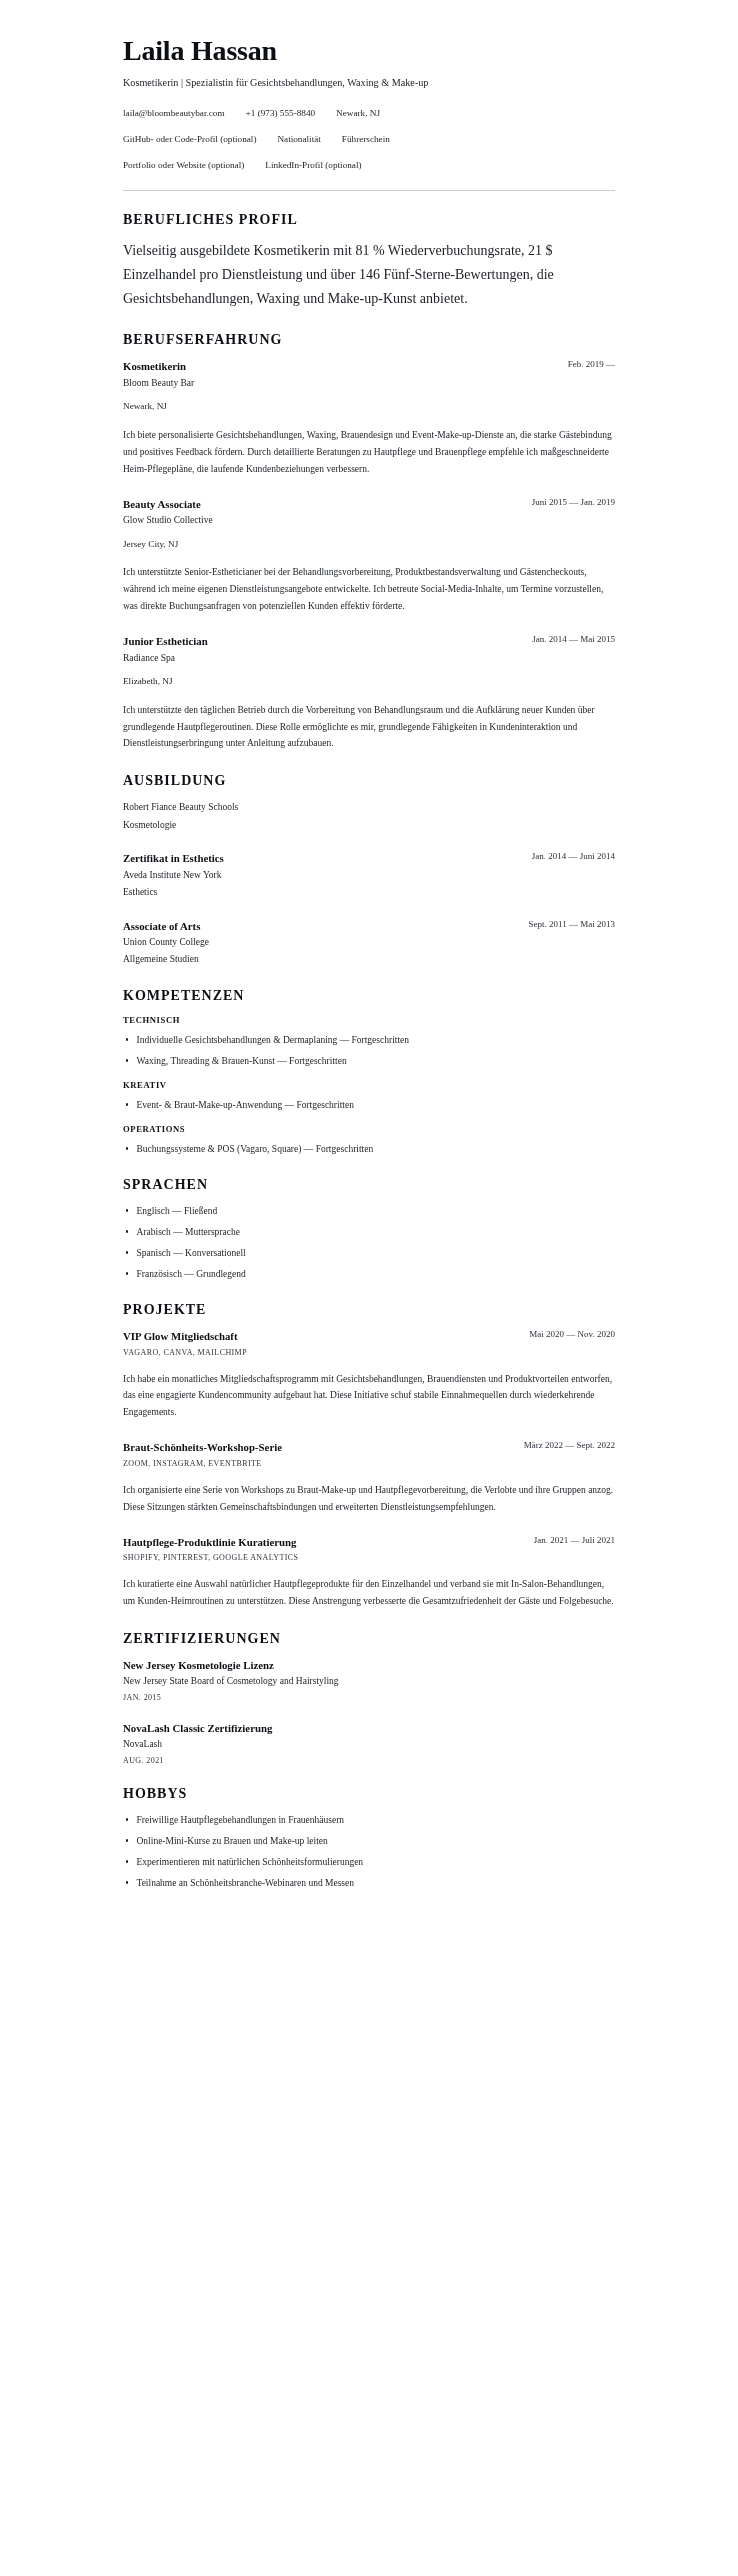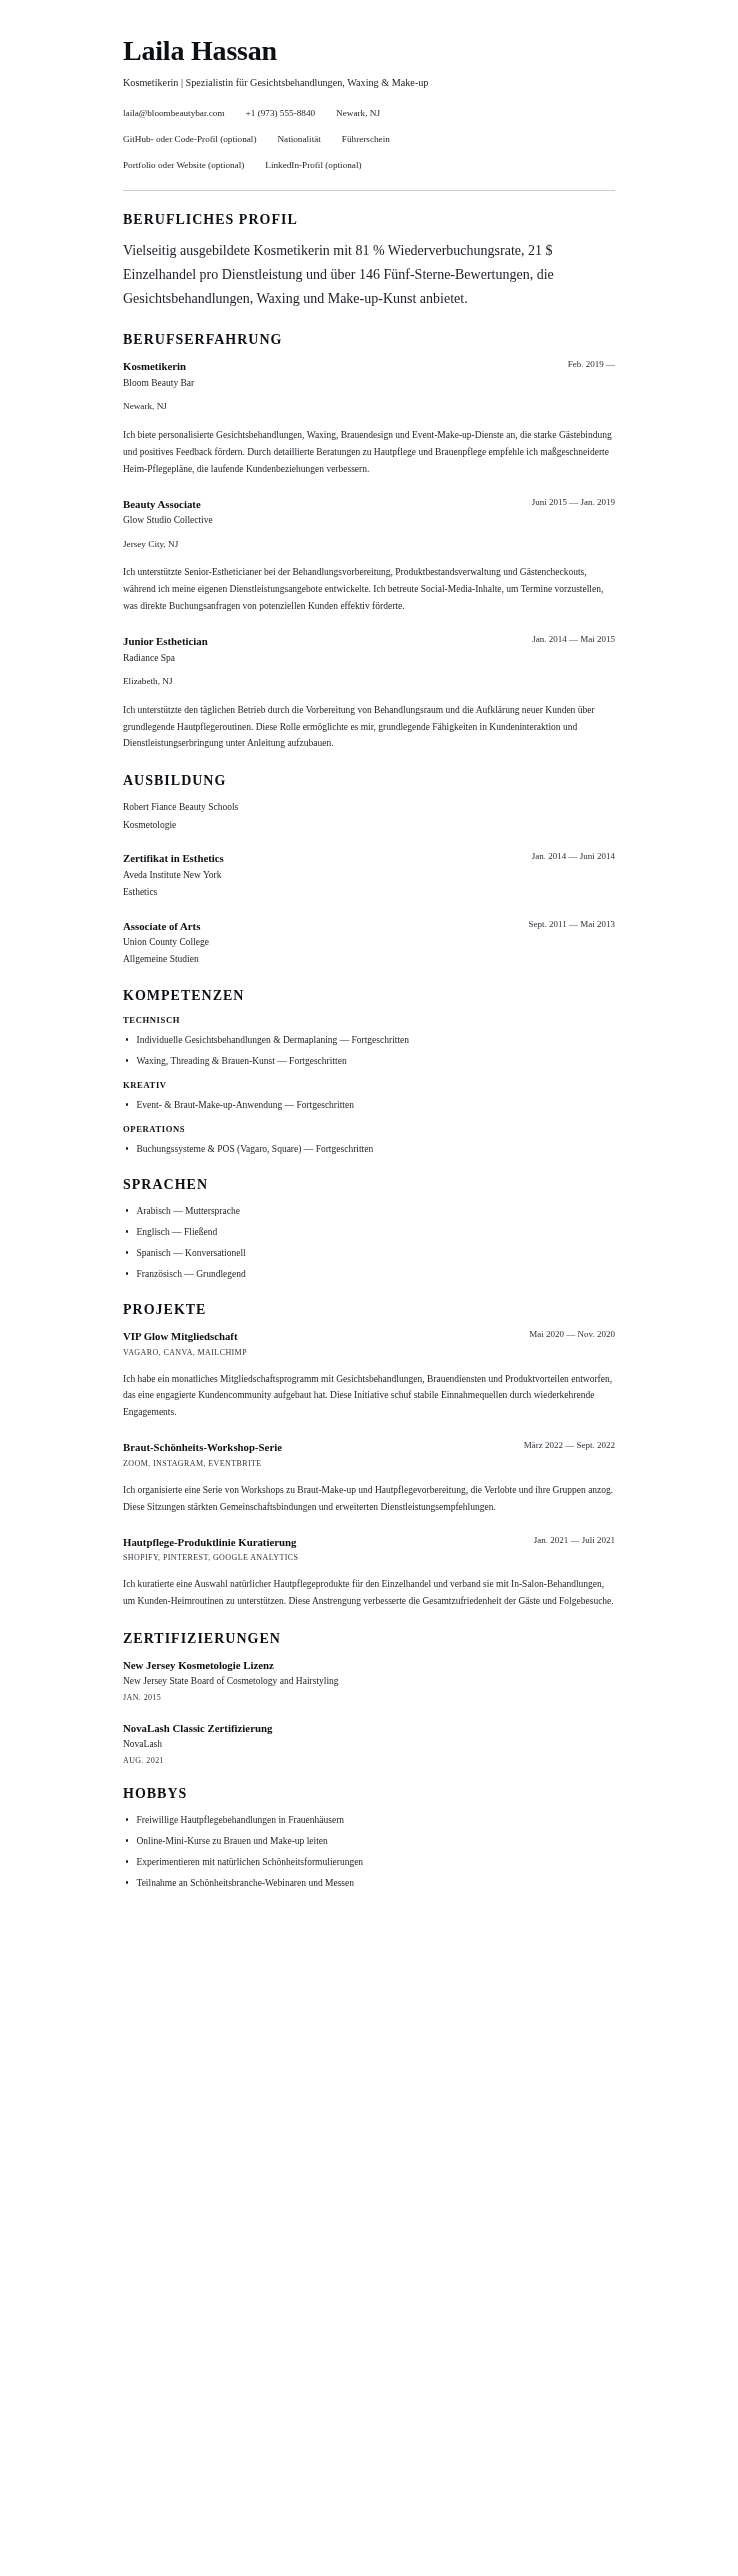--- a/index.html
+++ b/index.html
@@ -286,22 +286,22 @@
       <h3 class="skill-group-title">OPERATIONS</h3>
       <ul class="bullets">
         <li>Buchungssysteme &amp; POS (Vagaro, Square) — Fortgeschritten</li>
       </ul>
     </div>
   </section>
 
   <section class="section">
     <h2 class="section-title">SPRACHEN</h2>
     <ul class="bullets lang-list">
+      <li>Englisch — Fließend</li>
       <li>Arabisch — Muttersprache</li>
-      <li>Englisch — Fließend</li>
       <li>Spanisch — Konversationell</li>
       <li>Französisch — Grundlegend</li>
     </ul>
   </section>
 
   <section class="section">
     <h2 class="section-title">PROJEKTE</h2>
 
     <div class="entry">
       <div class="entry-head">

